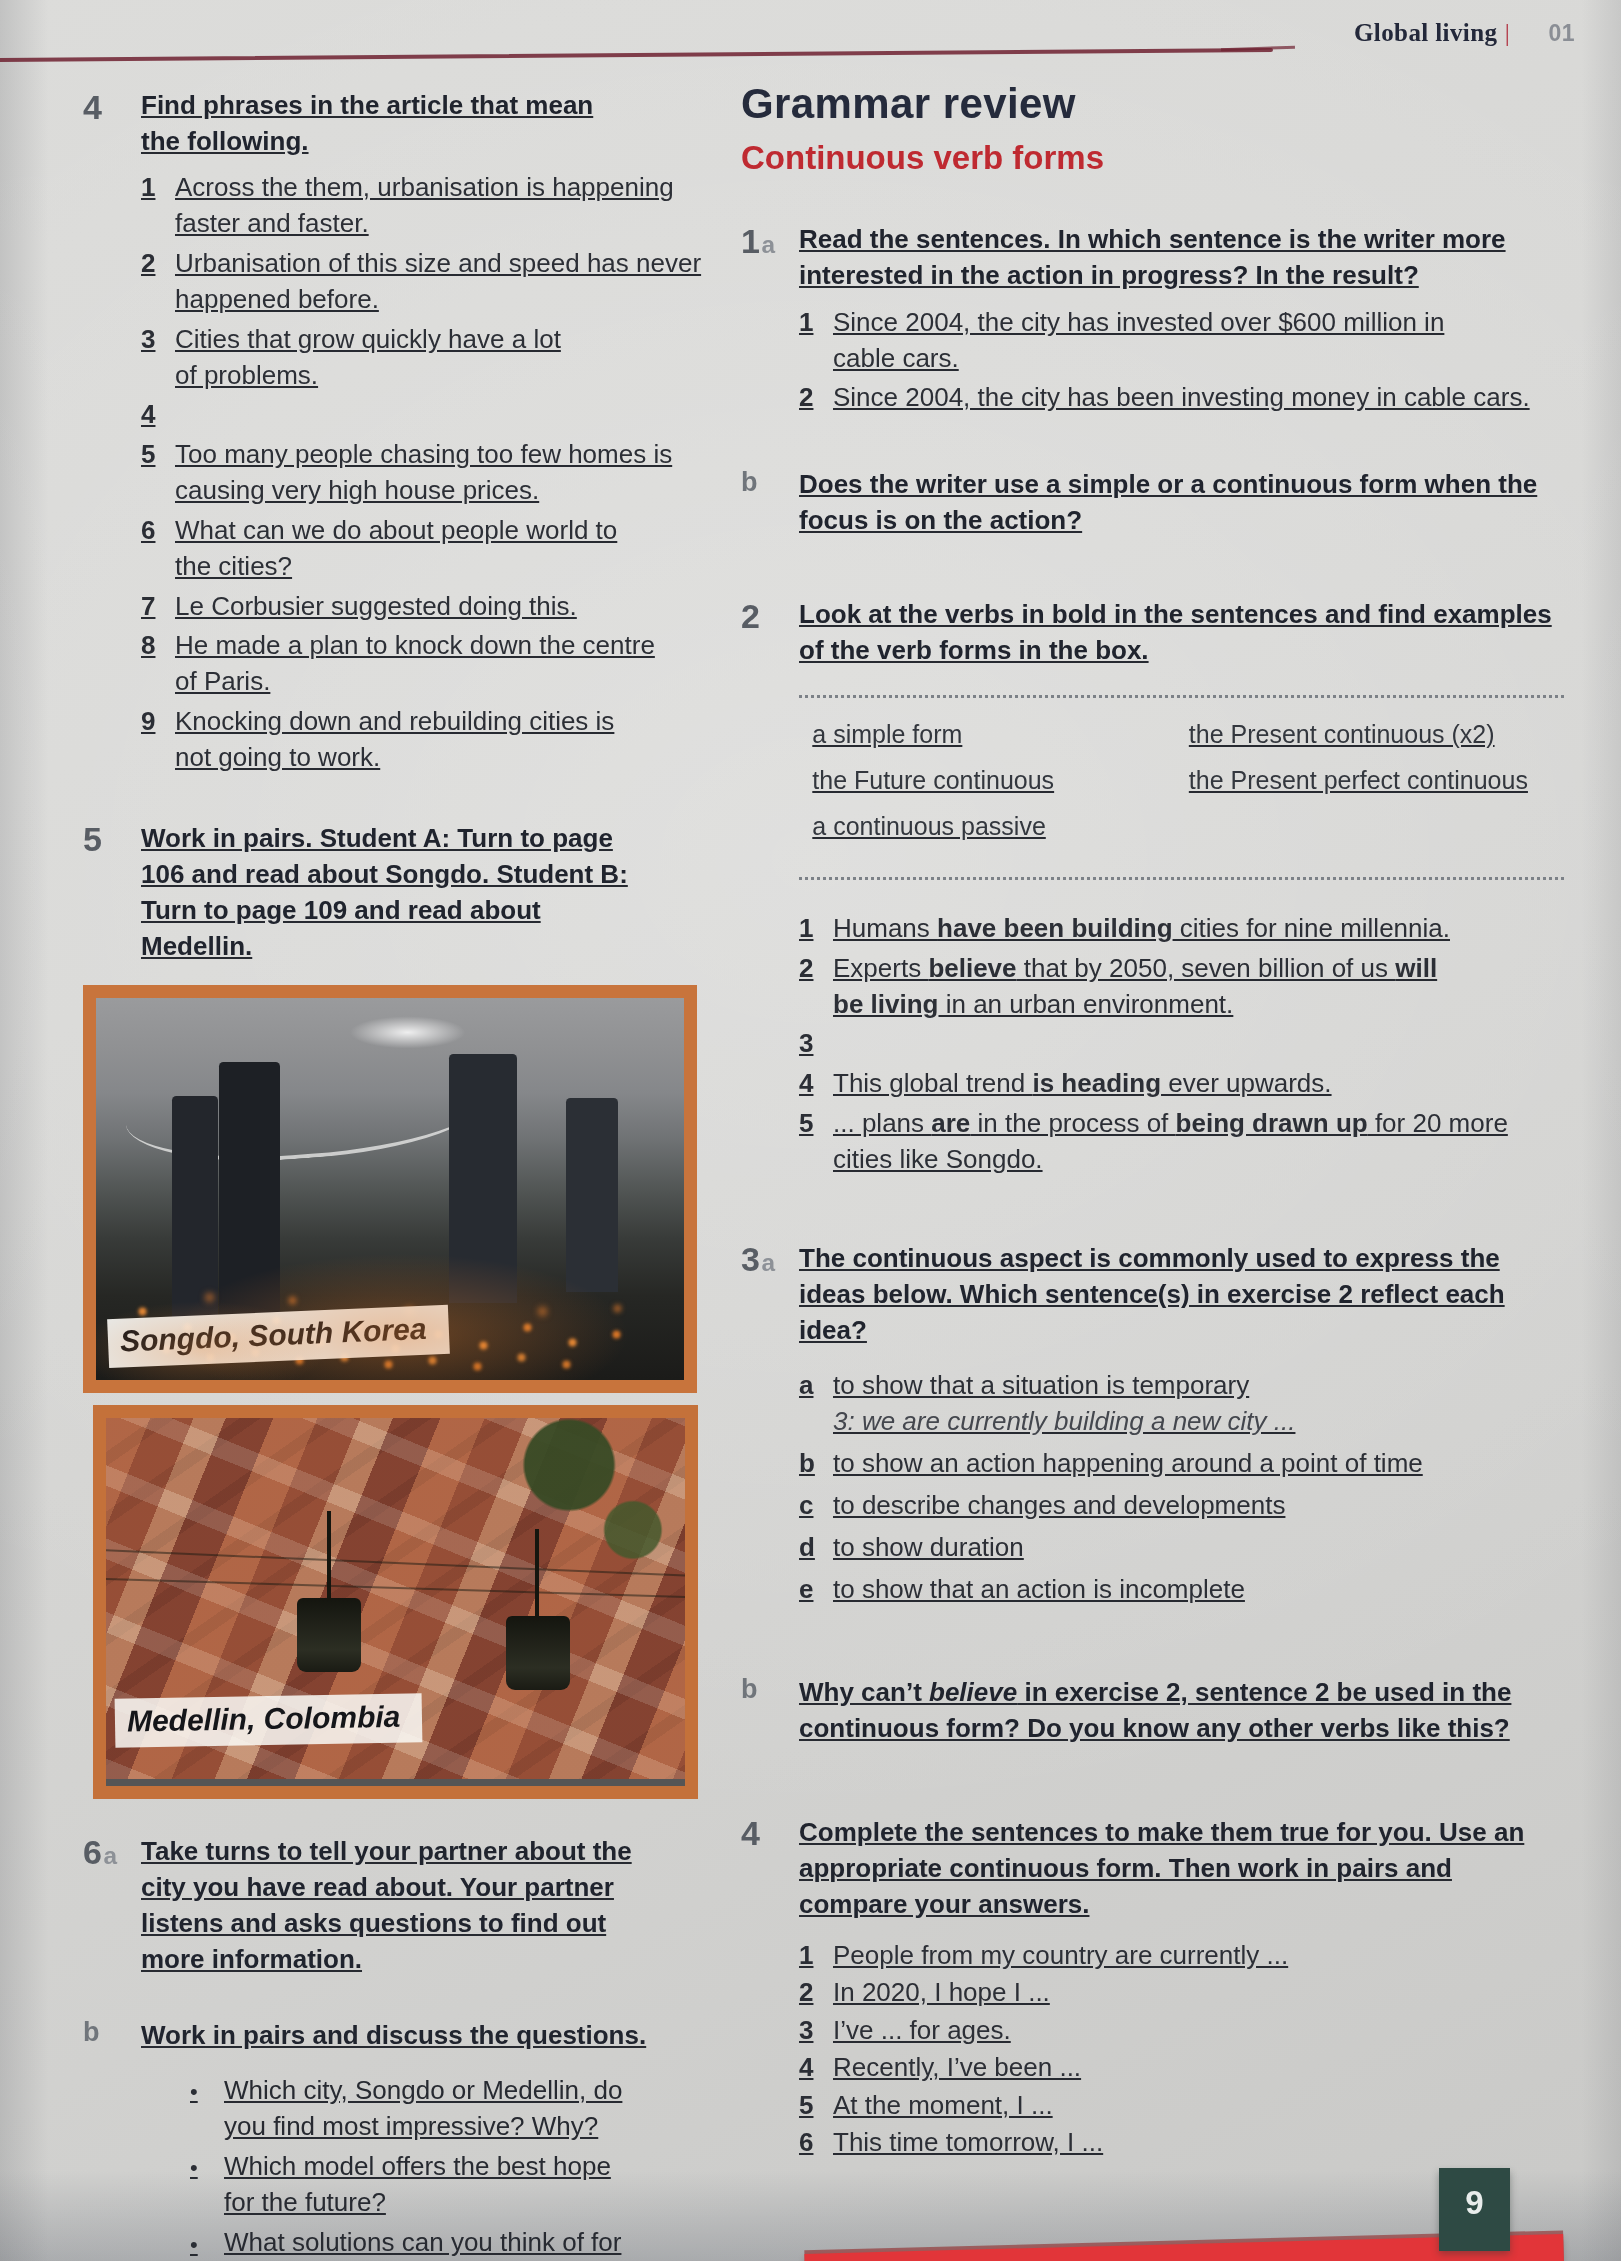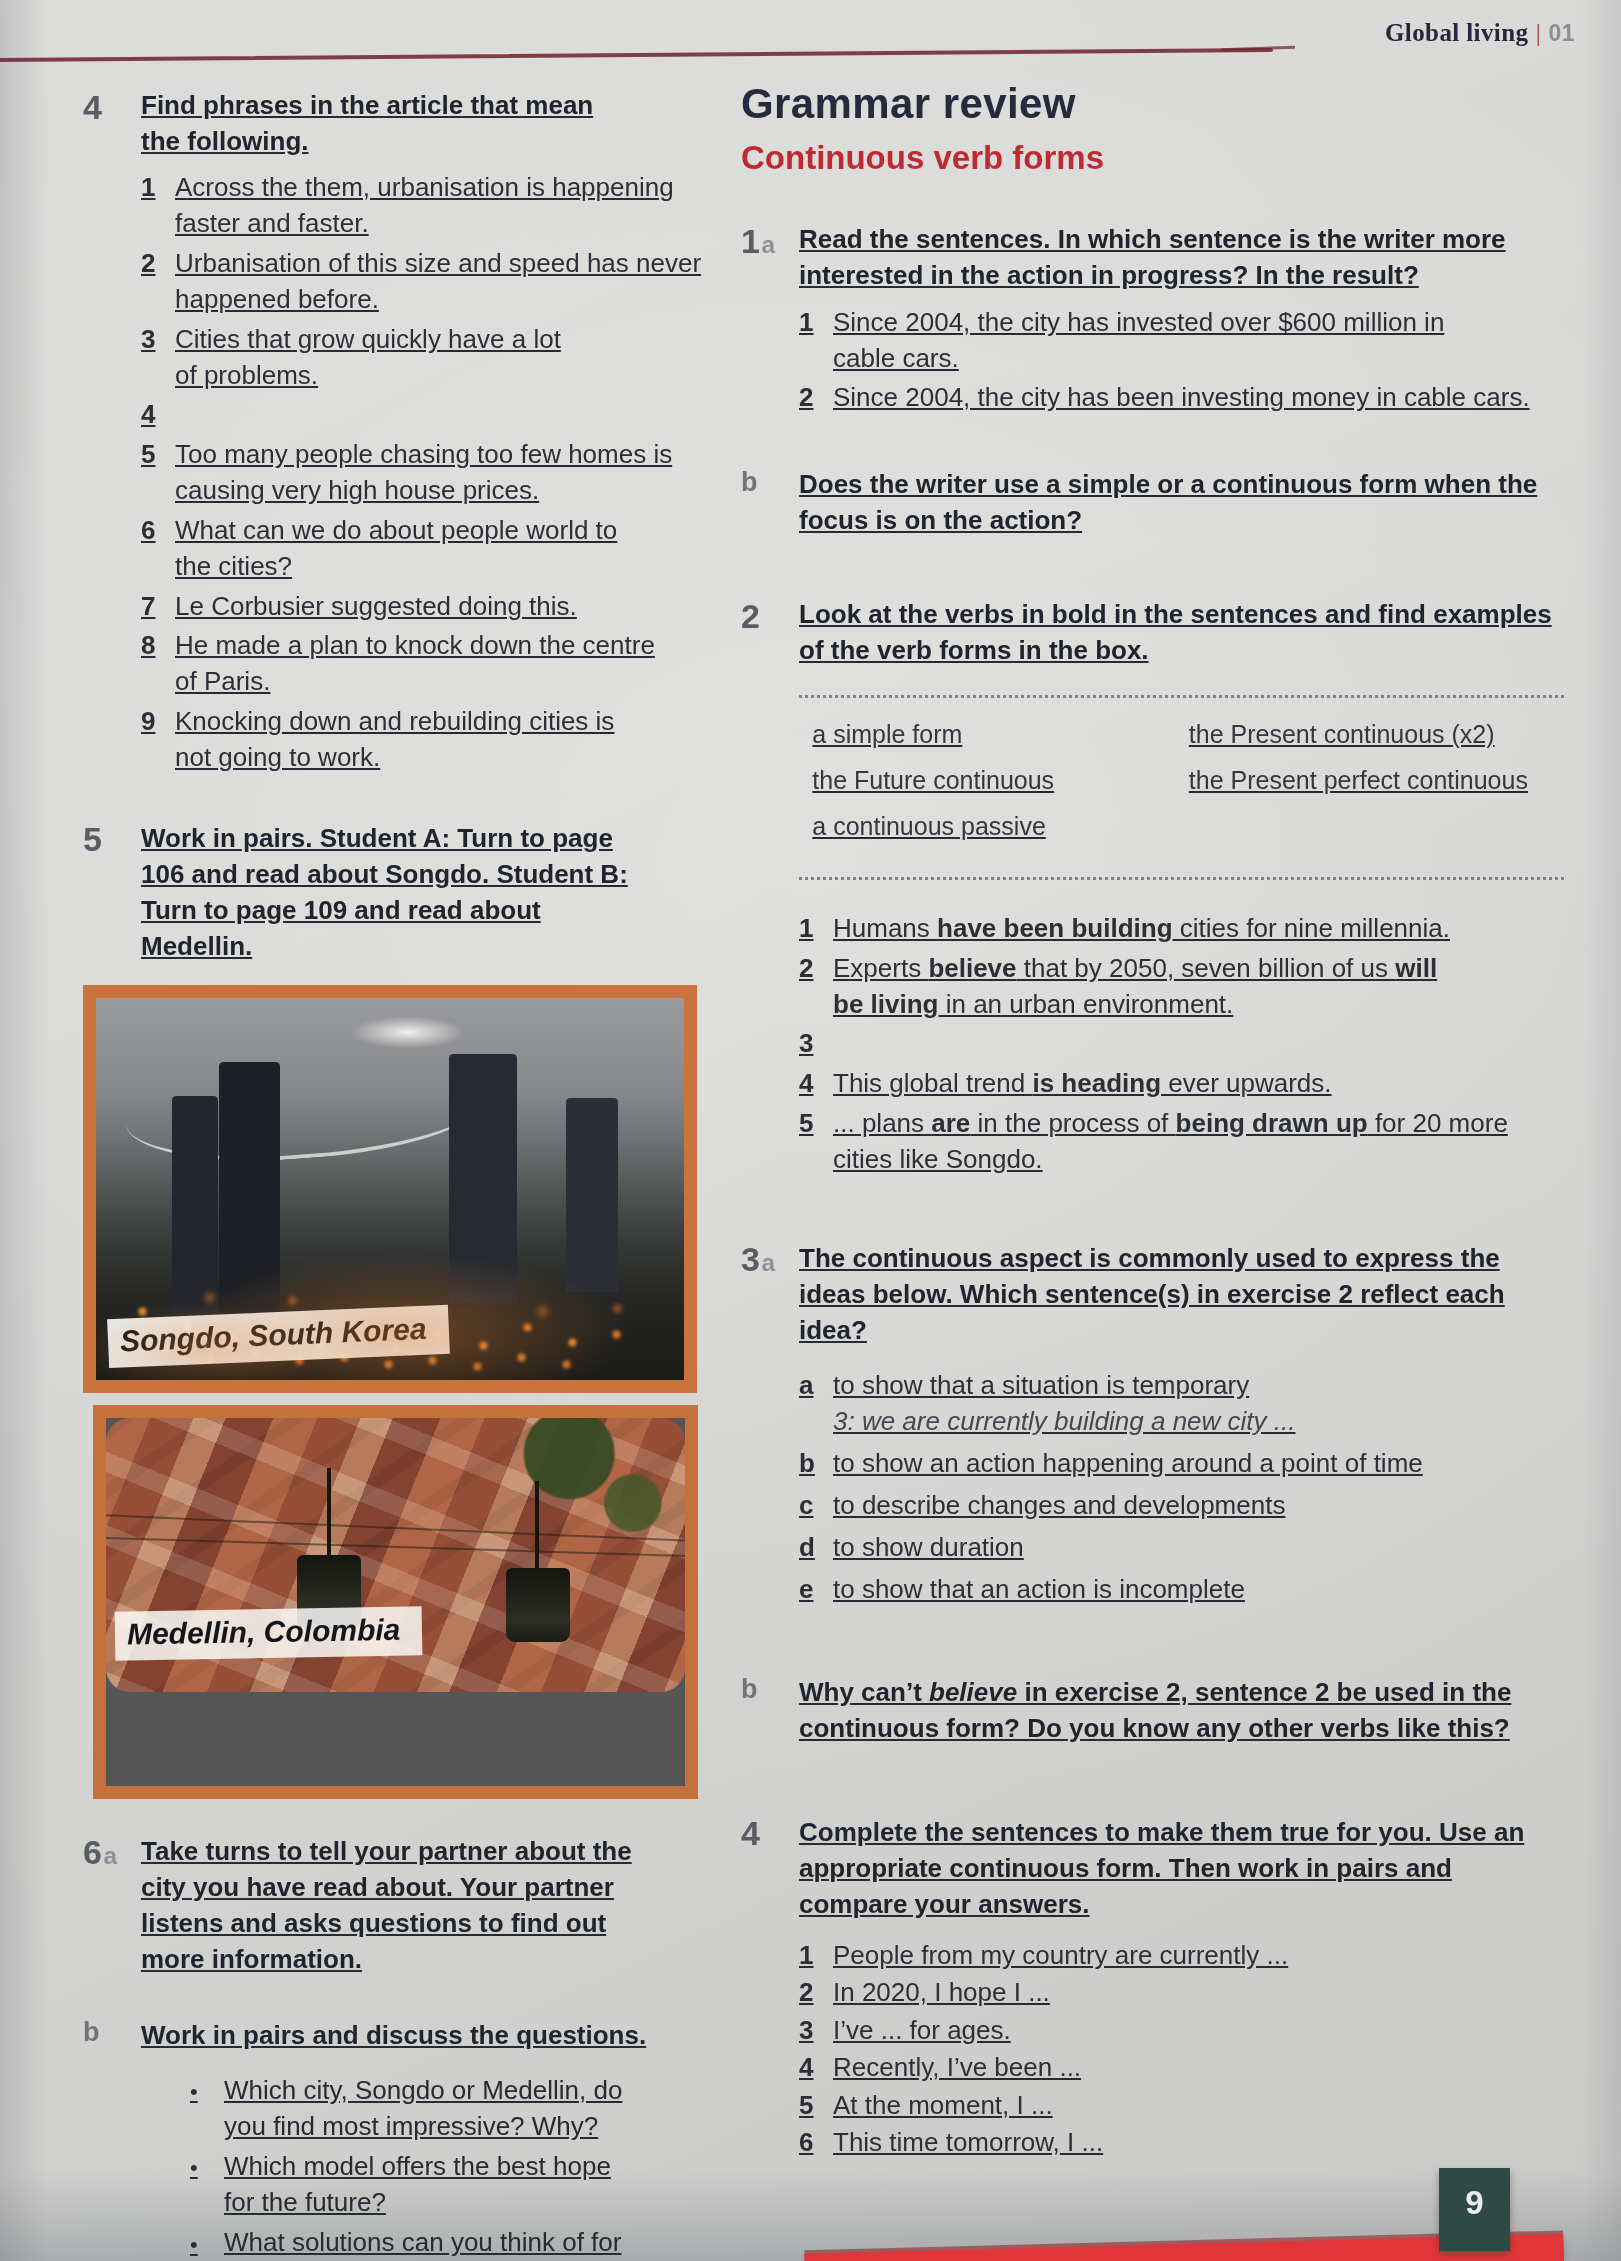--- a/index.html
+++ b/index.html
@@ -12,21 +12,21 @@
     background:
       radial-gradient(120% 70% at 50% 38%, rgba(255,255,255,.22), transparent 62%),
       linear-gradient(90deg, rgba(90,92,98,.20), transparent 3%),
       linear-gradient(270deg, rgba(90,92,98,.14), transparent 2.5%),
       linear-gradient(0deg, rgba(75,82,95,.28), transparent 4%);
   }
   
   .hdr{position:absolute;top:19px;right:47px;font-family:"Liberation Serif",serif;
     font-size:25px;font-weight:700;color:#23283a;letter-spacing:0.4px;}
   .hdr .bar{color:#b03040;font-weight:400;padding:0 7.4px;}
-  .hdr .num{color:#8a8e95;font-family:"Liberation Sans",sans-serif;font-weight:700;font-size:23px;}
+  .hdr .num{color:#8a8e95;font-family:"Liberation Sans",sans-serif;font-weight:700;font-size:23px;margin-left:31px;}
   .rule{position:absolute;top:53px;left:-7.4px;width:1280px;height:3.7px;background:#6e2130;
     border-radius:2.2px;transform:rotate(-0.45deg);opacity:.85;}
   .rule2{position:absolute;top:47px;left:1221px;width:74px;height:3px;background:#6e2130;
     transform:rotate(-2deg);opacity:.7;}
 
   .col-left{position:absolute;left:83px;top:87px;width:627px;}
   .col-right{position:absolute;left:741px;top:68px;width:823px;}
 
   
   .ex{display:flex;align-items:flex-start;}
@@ -88,27 +88,27 @@
       385px 345px 3.7px 1.5px rgba(255,150,55,.9), 429px 327px 3.7px 1.5px rgba(255,140,45,.85),
       474px 342px 3.7px 1.5px rgba(255,150,55,.9), 518px 334px 3.7px 1.5px rgba(255,135,40,.85),
       68px 349px 3.7px 1.5px rgba(255,150,55,.8), 112px 357px 3.7px 1.5px rgba(255,140,45,.8),
       157px 352px 3.7px 1.5px rgba(255,150,55,.8), 201px 360px 3.7px 1.5px rgba(255,135,40,.8),
       246px 357px 3.7px 1.5px rgba(255,150,55,.8), 290px 364px 3.7px 1.5px rgba(255,140,45,.8),
       334px 360px 3.7px 1.5px rgba(255,150,55,.8), 379px 366px 3.7px 1.5px rgba(255,135,40,.8),
       423px 357px 3.7px 1.5px rgba(255,150,55,.8), 468px 364px 3.7px 1.5px rgba(255,140,45,.8),
       111px 297px 6px 2.2px rgba(240,130,45,.6), 311px 311px 6.7px 2.2px rgba(240,130,45,.6),
       444px 311px 6px 2.2px rgba(240,130,45,.6), 194px 300px 5.2px 1.5px rgba(240,130,45,.6),
       519px 308px 5.2px 1.5px rgba(240,130,45,.6);}
-  .medellin{width:100%;height:274px;position:relative;background-color:#96523c;
+  .medellin{width:100%;height:361px;position:relative;background-color:#96523c;
     background-image:
       radial-gradient(circle 71px at 80% 13%, rgba(56,74,37,.95) 0 62%, transparent 66%),
       radial-gradient(circle 46px at 91% 31%, rgba(68,88,44,.85) 0 60%, transparent 65%),
       repeating-linear-gradient(112deg, rgba(198,118,78,.55) 0 41px, rgba(150,75,50,.55) 41px 81px, rgba(216,162,122,.5) 81px 111px, rgba(118,54,40,.55) 111px 155px),
       repeating-linear-gradient(22deg, rgba(242,234,220,.38) 0 19px, rgba(242,234,220,0) 19px 68px),
-      repeating-linear-gradient(-35deg, rgba(70,35,28,.30) 0 12px, transparent 12px 49px); border-radius: 24px;}
+      repeating-linear-gradient(-35deg, rgba(70,35,28,.30) 0 12px, transparent 12px 49px);}
   .cable{position:absolute;left:-2%;top:40%;width:104%;height:2.2px;background:rgba(25,25,18,.5);transform:rotate(2.5deg);}
   .cable.c2{top:47%;transform:rotate(1.8deg);}
   .car{position:absolute;width:64px;height:74px;border-radius:6px 6px 9px 9px;
     background:linear-gradient(180deg,#14150f 0%,#2c2e23 70%,#1a1b14 100%);}
   .car::before{content:"";position:absolute;left:46%;top:-87px;width:3.7px;height:89px;background:#15160f;}
   .car.p1{left:33%;top:50%;}
   .car.p2{left:69%;top:55%;}
   .cap{position:absolute;background:rgba(247,247,244,.93);color:#15161a;font-weight:700;
     font-style:italic;font-size:30px;line-height:34px;padding:6px 22px 9px 12px;white-space:nowrap;}
   .cap.s{left:12px;bottom:19px;transform:rotate(-2.4deg);}

